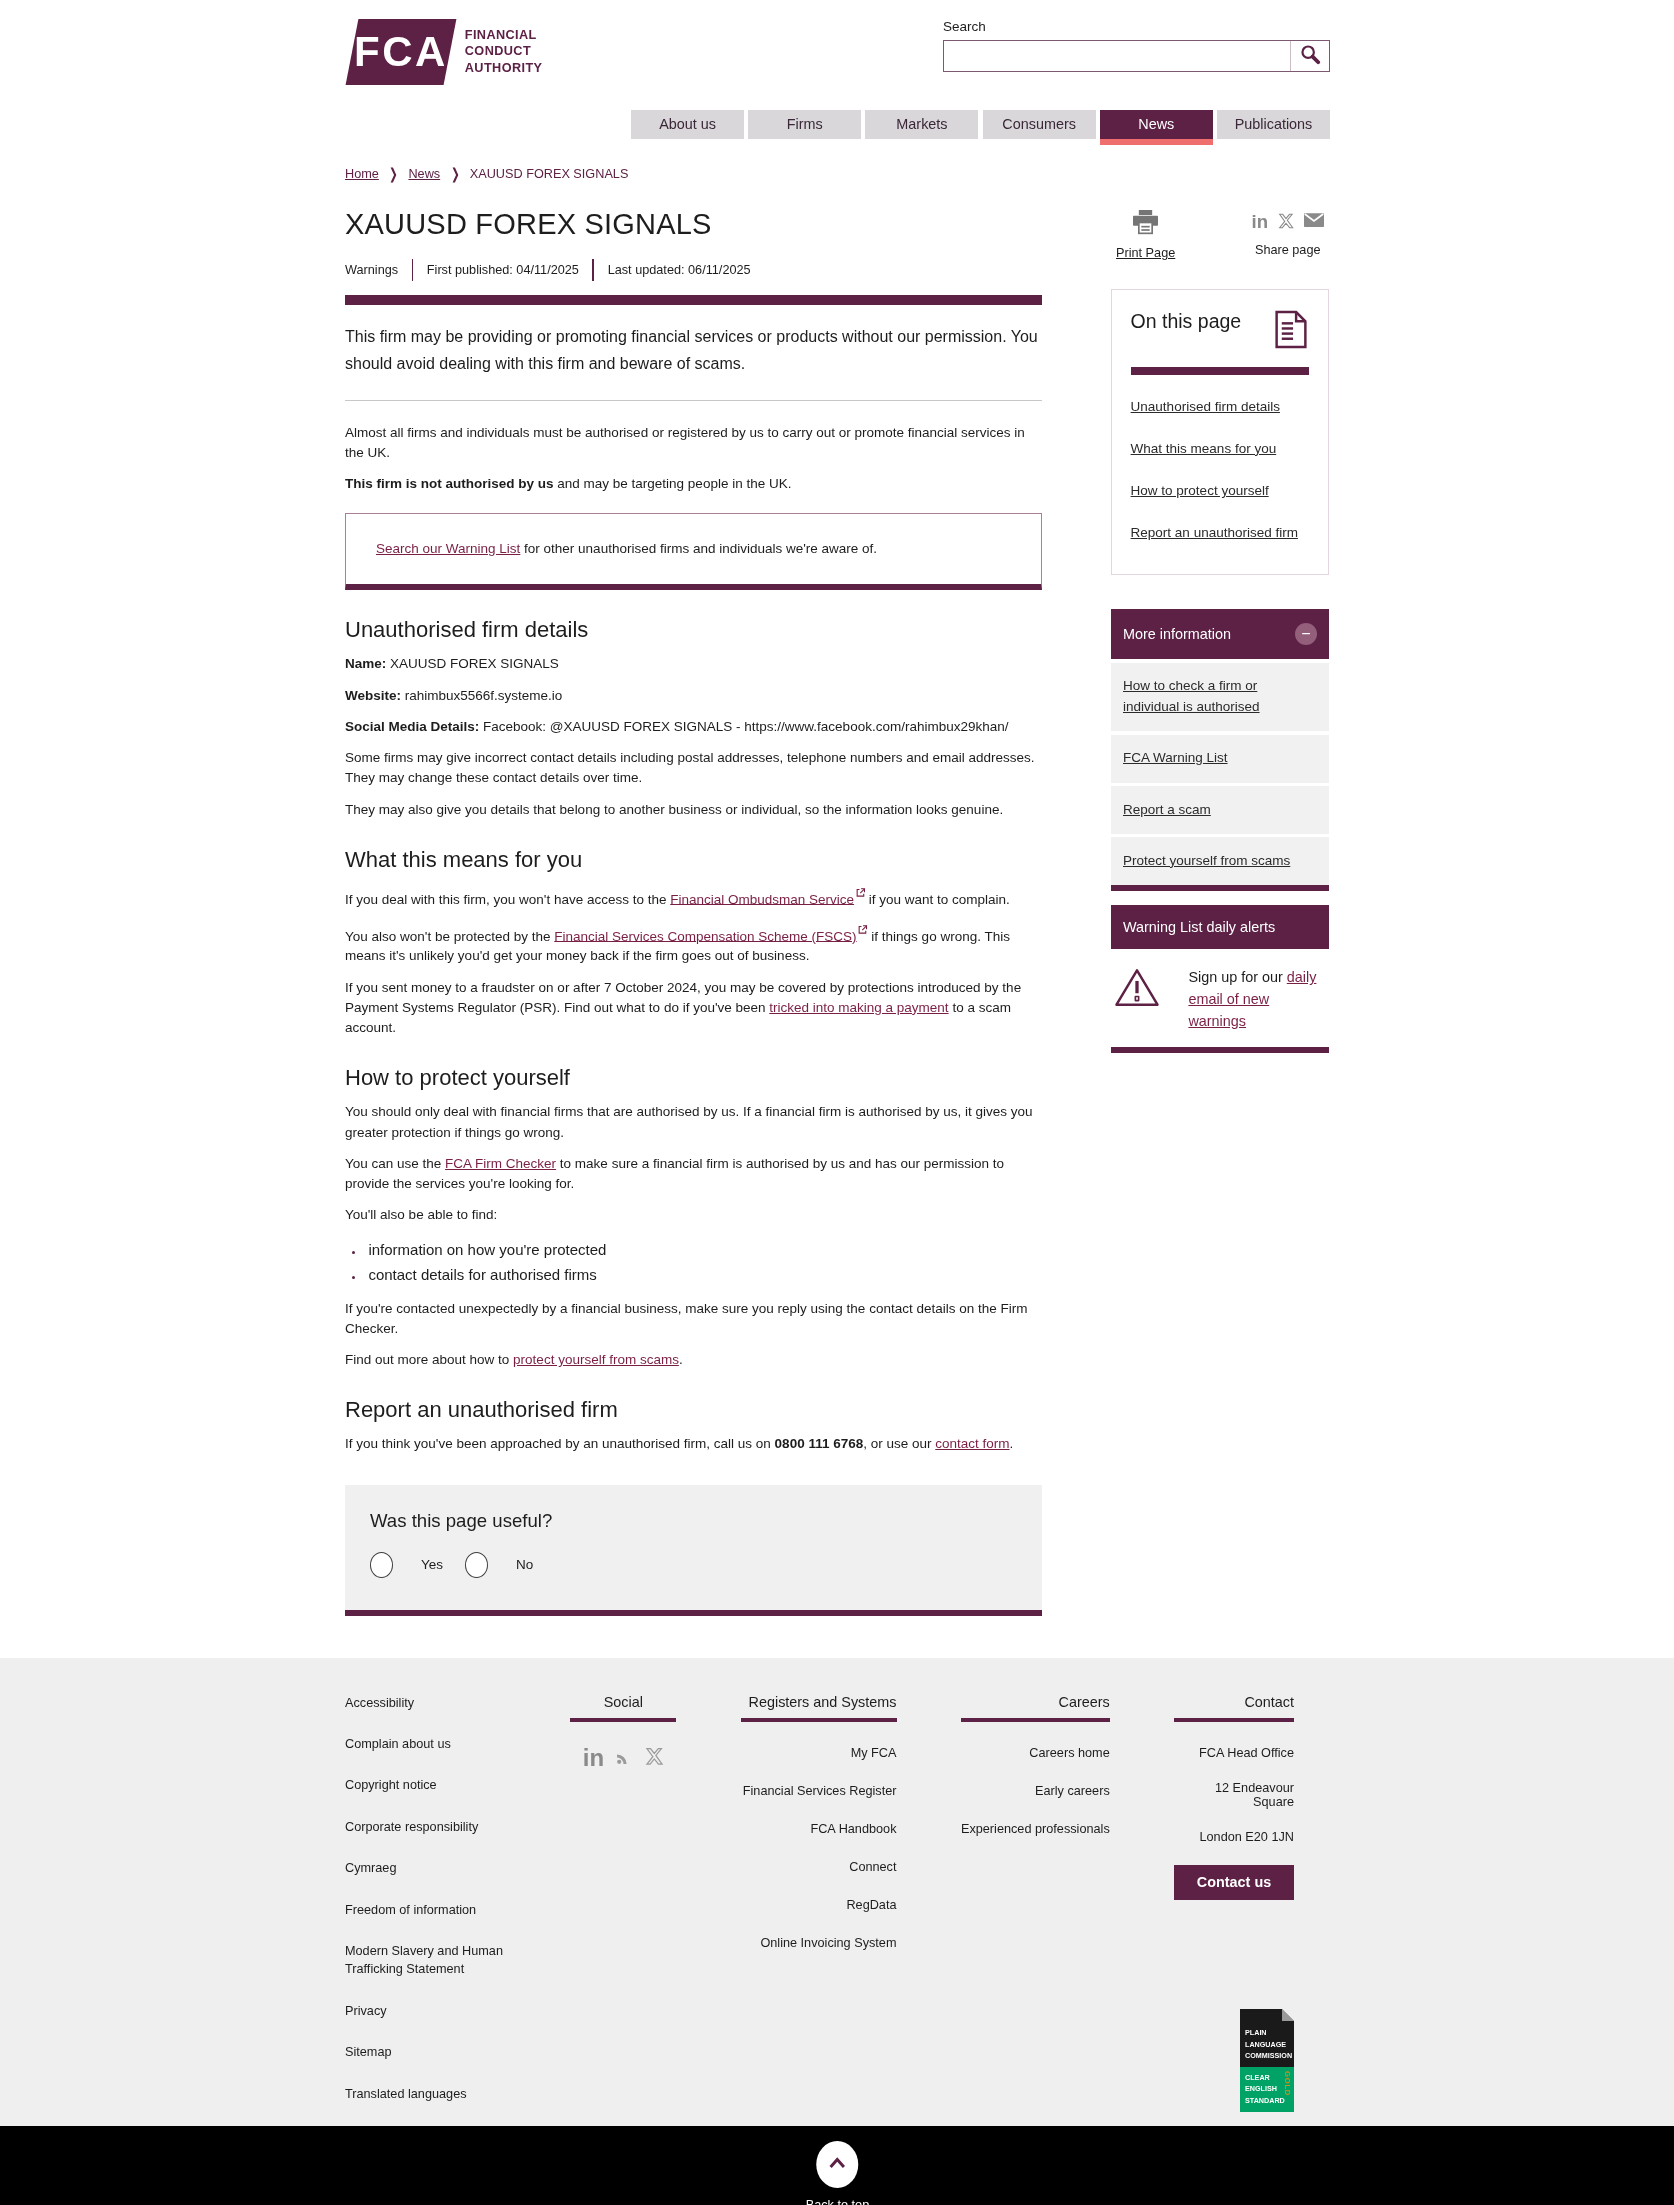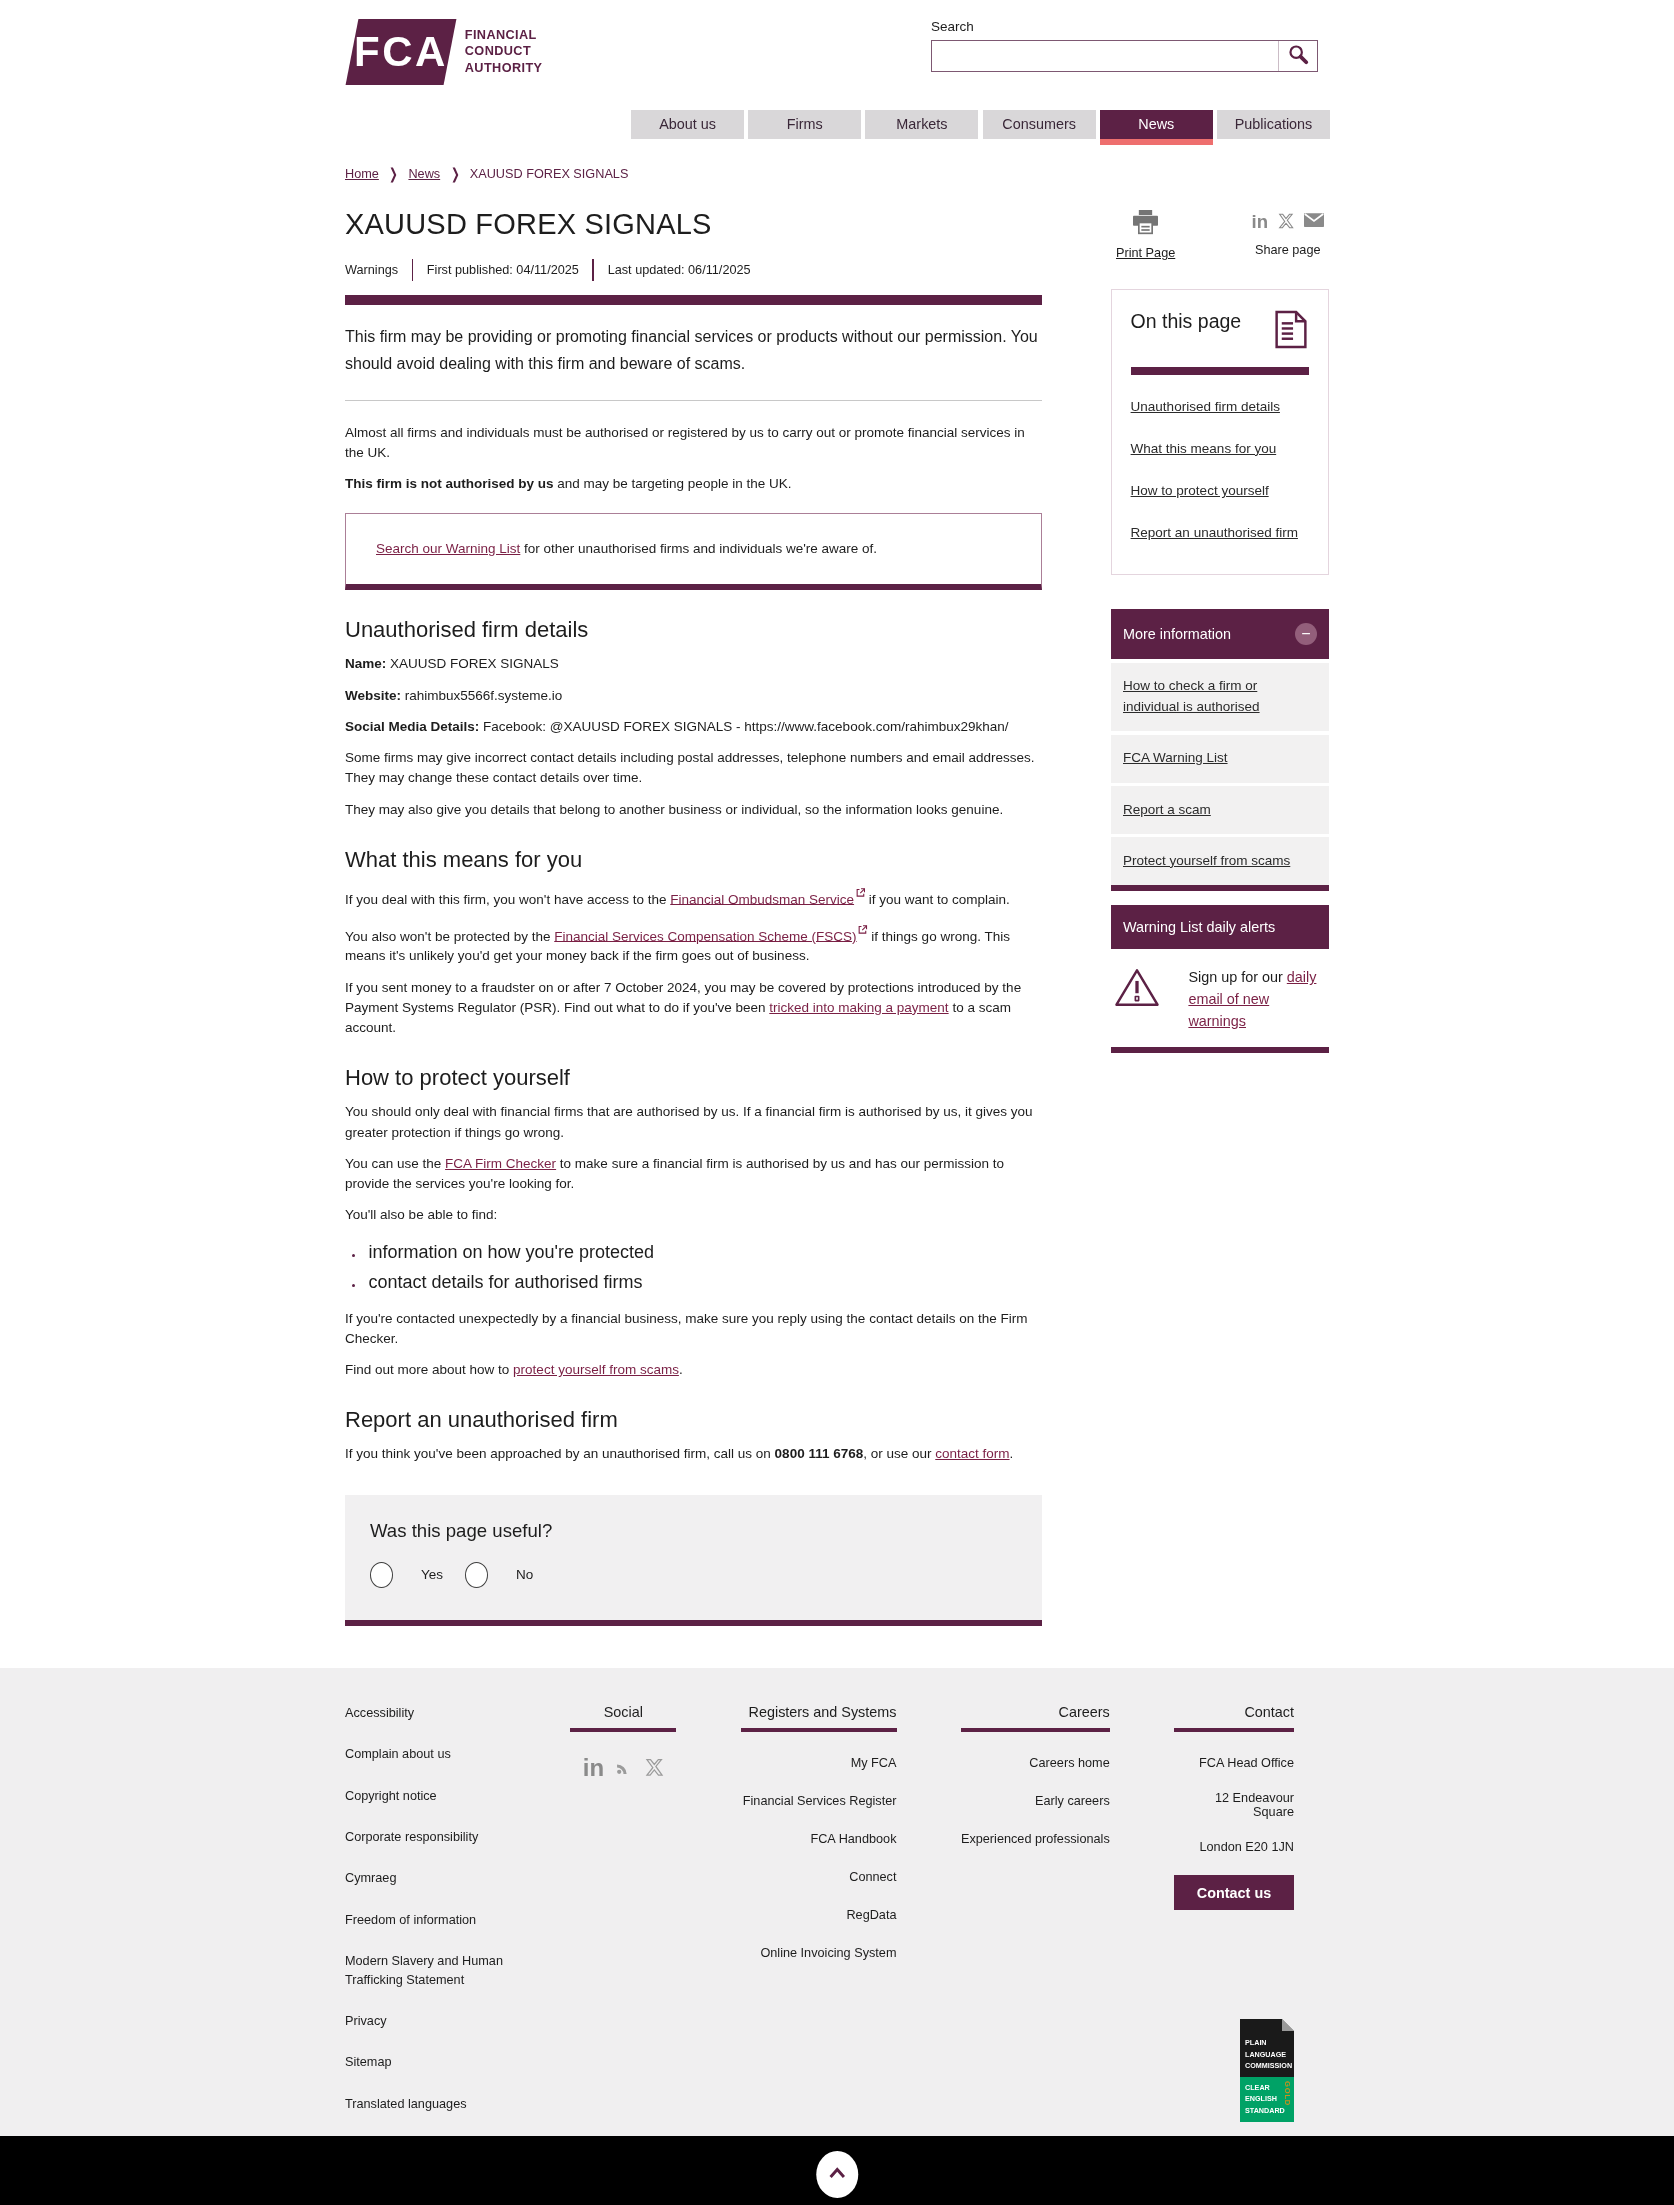--- a/index.html
+++ b/index.html
@@ -12,21 +12,21 @@
   .container { width:985px; margin:0 auto; position:relative; }
 
   
   .site-header { padding-top:18.6px; }
   .header-top { position:relative; height:81px; }
   .logo-wrap { display:flex; align-items:center; gap:15px; }
   .logo-mark { width:98px; height:66px; background:#5c2145; transform:skewX(-11deg); margin-left:6.8px;
                display:flex; align-items:center; justify-content:center; }
   .logo-mark span { transform:skewX(11deg); color:#fff; font-size:42px; font-weight:bold; letter-spacing:2.5px; }
   .wordmark { color:#5c2145; font-weight:bold; font-size:12.7px; line-height:1.3; letter-spacing:0.4px; }
-  .search-block { position:absolute; top:0; right:12px; width:387px; }
+  .search-block { position:absolute; top:0; right:0; width:387px; }
   .search-label { font-size:13.5px; margin-bottom:6px; }
   .search-box { height:32px; border:1.7px solid #7d5872; display:flex; align-items:stretch; background:#fff; }
   .search-input { flex:1; border:none; outline:none; font-size:13.5px; padding:0 8.5px; font-family:inherit; }
   .search-btn { width:39px; border:none; background:#fff; border-left:0.8px solid #cbbcc6;
                 display:flex; align-items:center; justify-content:center; cursor:pointer; }
   .nav-row { display:flex; justify-content:flex-end; gap:4.2px; margin-top:10px; }
   .nav-tab { width:113px; height:29px; background:#d9d7d9; color:#3a2738; font-size:14.4px; border:none;
              display:flex; align-items:center; justify-content:center; cursor:pointer; position:relative;
              margin-bottom:6px; font-family:inherit; }
   .nav-tab.active { background:#5c2145; color:#fff; }
@@ -52,21 +52,21 @@
   .divider { border:none; border-top:0.8px solid #c8c8c8; margin:22px 0; }
   .body-p { font-size:13.5px; line-height:1.5; margin:11px 0; }
   .inline-link { color:#7a1f44; text-decoration:underline; }
   .ext-icon { display:inline-block; vertical-align:super; margin-left:1.7px; }
 
   .warning-box { border:1.7px solid #ab7f97; border-bottom:6.8px solid #5c2145; padding:25px 30px; margin:18.6px 0 5px;
                  font-size:13.5px; line-height:1.5; }
 
   .section-heading { font-size:22px; font-weight:400; margin:27px 0 3.4px; }
   .bullets { margin:3.4px 0 8.5px 20px; padding:0; }
-  .bullets li { font-size:18px; line-height:1.7; padding-left:3.4px; }
+  .bullets li { font-size:15px; line-height:1.7; padding-left:3.4px; }
   .bullets li::marker { color:#5c2145; font-size:11px; }
 
   .feedback-box { background:#f1f0f1; border-bottom:6px solid #5c2145; padding:25px 25px 32px; margin-top:30px; }
   .feedback-q { font-size:18.6px; font-weight:400; margin:0 0 20px; }
   .radio-row { display:flex; gap:22px; align-items:center; }
   .radio-opt { display:flex; align-items:center; gap:28px; font-size:13.5px; cursor:pointer; }
   .radio-circle { width:23px; height:26px; border:1.3px solid #3f3f3f; border-radius:50%; background:#fff; }
 
   
   .side-actions { display:flex; justify-content:space-between; margin-top:12px; padding:0 5px; }

